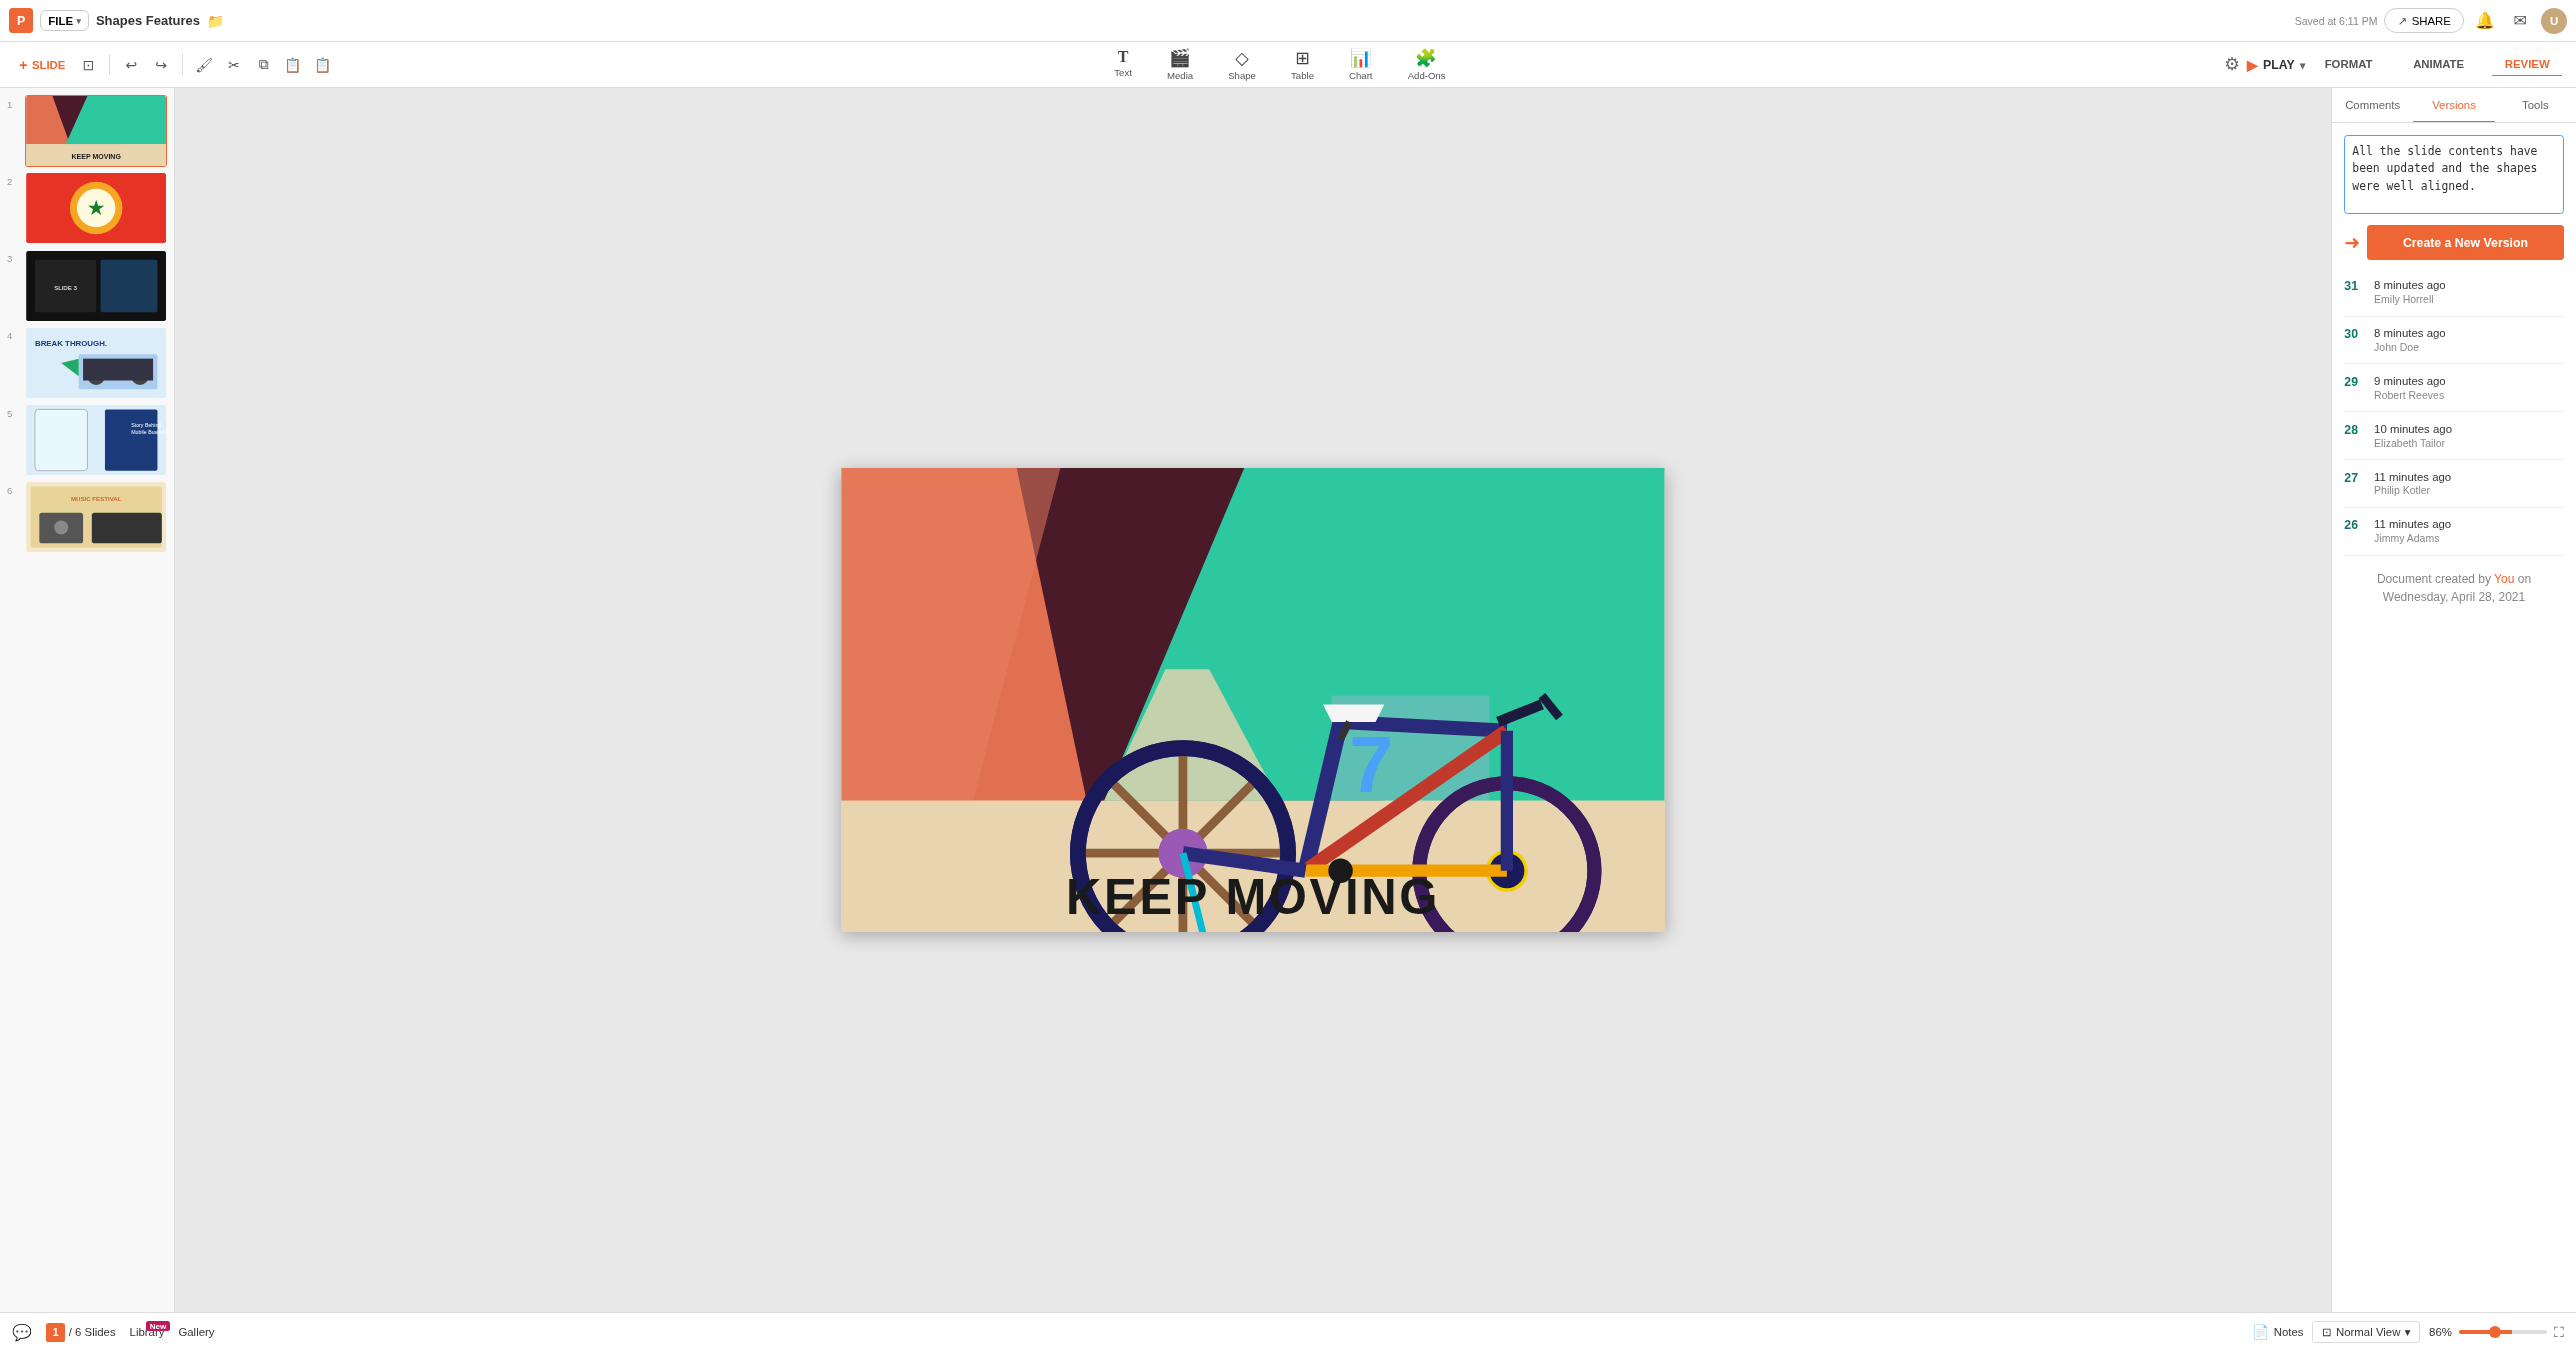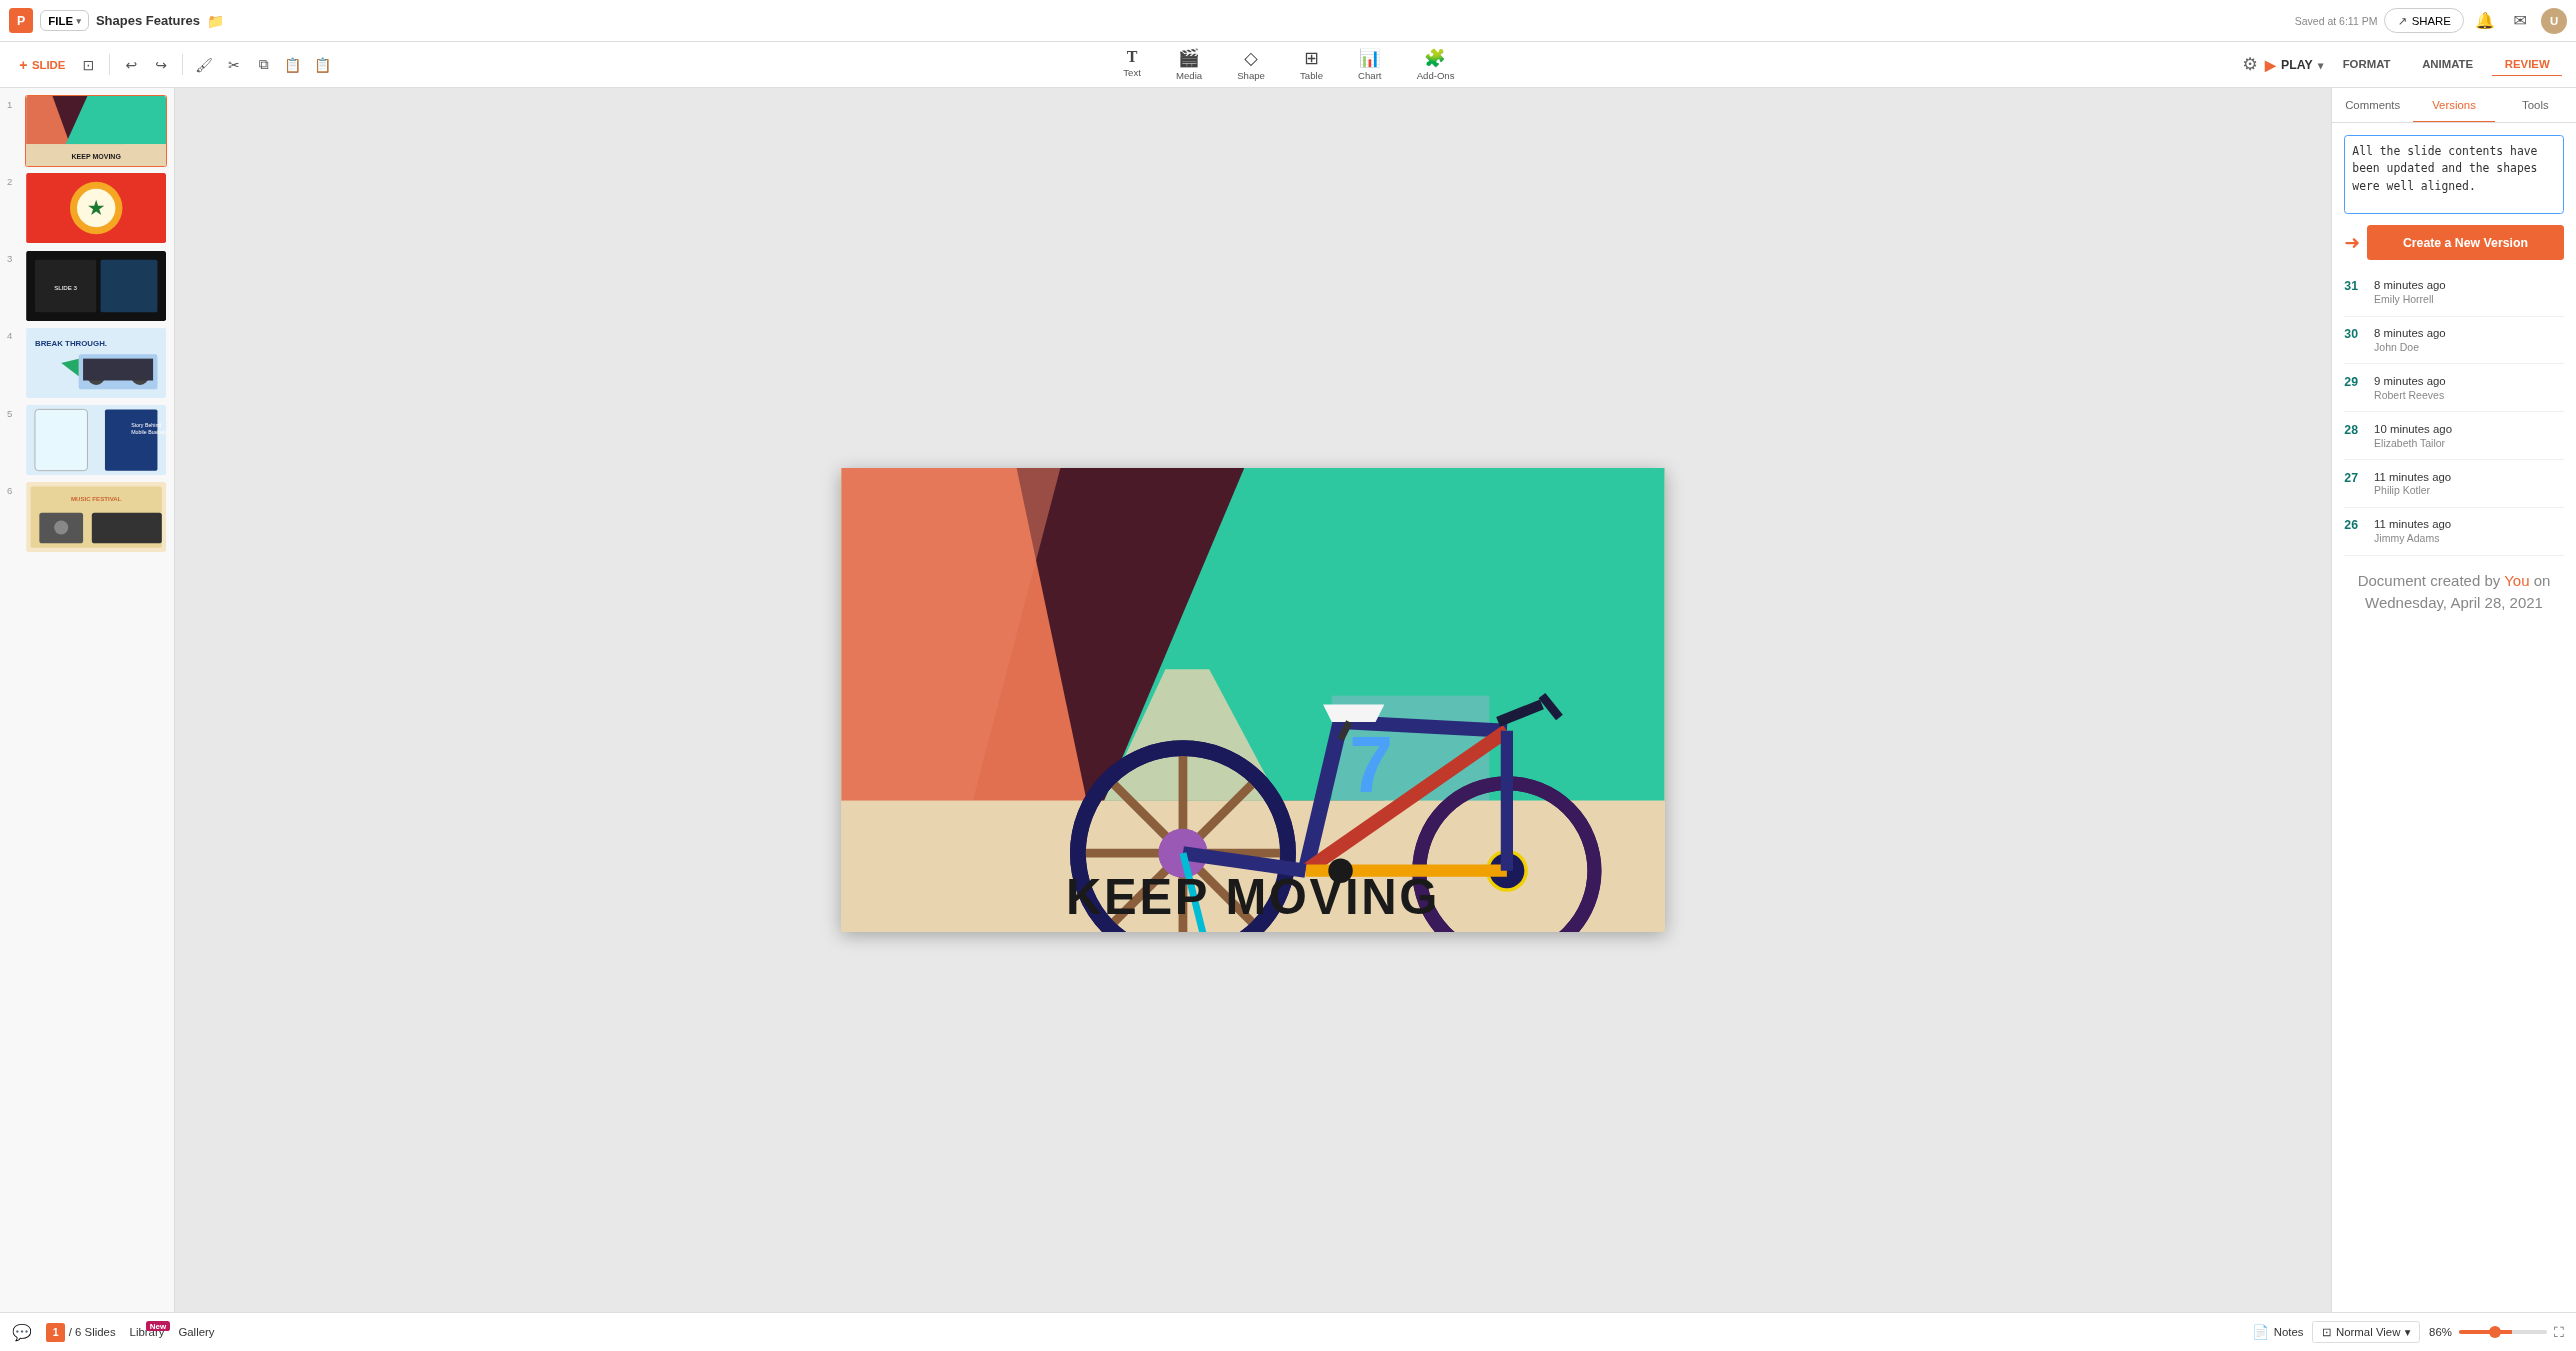--- a/index.html
+++ b/index.html
@@ -28,21 +28,21 @@
     .tb-separator { width: 0.9px; height: 21px; background: #ddd; margin: 0 3.5px; }
     .toolbar-center { flex: 1; display: flex; justify-content: center; gap: 17.5px; }
     .tool-item { display: flex; flex-direction: column; align-items: center; gap: 1.8px; cursor: pointer; padding: 3.5px 8.8px; border-radius: 3.5px; color: #444; }
     .tool-icon { font-size: 17.5px; }
     .tool-label { font-size: 9.6px; color: #555; }
     .toolbar-right { display: flex; align-items: center; gap: 7px; }
     .settings-icon { font-size: 17.5px; color: #666; cursor: pointer; }
     .play-btn { display: flex; align-items: center; gap: 5.3px; background: transparent; border: none; cursor: pointer; font-size: 12.3px; font-weight: 700; color: #333; }
     .play-triangle { color: #e63; font-size: 14px; }
     .play-chevron { font-size: 10.5px; color: #666; }
-    .view-tabs { display: flex; gap: 7px; }
+    .view-tabs { display: flex; gap: 16px; }
     .view-tab { padding: 5.3px 12.3px; font-size: 11.4px; font-weight: 600; cursor: pointer; color: #555; border-bottom: 1.8px solid transparent; }
     .view-tab.active { color: #e63; border-bottom: 1.8px solid #e63; }
 
     
     .main { display: flex; flex: 1; overflow: hidden; }
 
     
     .slide-panel { width: 175px; background: #f8f8f8; border-right: 0.9px solid #ddd; overflow-y: auto; padding: 7px; display: flex; flex-direction: column; gap: 5.3px; }
     .slide-thumb { display: flex; gap: 5.3px; align-items: flex-start; cursor: pointer; }
     .slide-num { font-size: 9.6px; color: #999; width: 12.3px; flex-shrink: 0; padding-top: 3.5px; }
@@ -66,21 +66,21 @@
     .arrow-right { color: #e63; font-size: 19px; }
     .create-version-btn { flex: 1; background: #e63; color: #fff; border: none; border-radius: 3.5px; padding: 10.5px; font-size: 12.3px; font-weight: 600; cursor: pointer; }
 
     .version-list { display: flex; flex-direction: column; gap: 0; margin-top: 8.8px; }
     .version-item { display: flex; gap: 8.8px; padding: 10.5px 0; border-bottom: 0.9px solid #f0f0f0; }
     .version-num { font-size: 12.3px; font-weight: 700; color: #0f766e; min-width: 21px; }
     .version-info { flex: 1; }
     .version-time { font-size: 11.4px; color: #333; }
     .version-author { font-size: 10.5px; color: #888; margin-top: 1.8px; }
 
-    .created-by { text-align: center; font-size: 15px; color: #888; margin-top: 14px; line-height: 1.5; padding: 0 7px; }
+    .created-by { text-align: center; font-size: 12px; color: #888; margin-top: 14px; line-height: 1.5; padding: 0 7px; }
     .created-by .you { color: #e63; }
 
     
     .bottom-bar { display: flex; align-items: center; background: #fff; border-top: 0.9px solid #ddd; padding: 0 12.3px; height: 39px; gap: 8.8px; }
     .chat-icon { font-size: 16px; color: #666; cursor: pointer; }
     .slide-indicator { display: flex; align-items: center; gap: 3.5px; font-size: 11.4px; color: #333; }
     .slide-num-box { background: #e63; color: #fff; width: 19px; height: 19px; border-radius: 2.6px; display: flex; align-items: center; justify-content: center; font-size: 10.5px; font-weight: 700; }
     .bottom-spacer { flex: 1; }
     .notes-btn { display: flex; align-items: center; gap: 4.4px; font-size: 11.4px; color: #333; cursor: pointer; }
     .notes-icon { font-size: 14px; }

